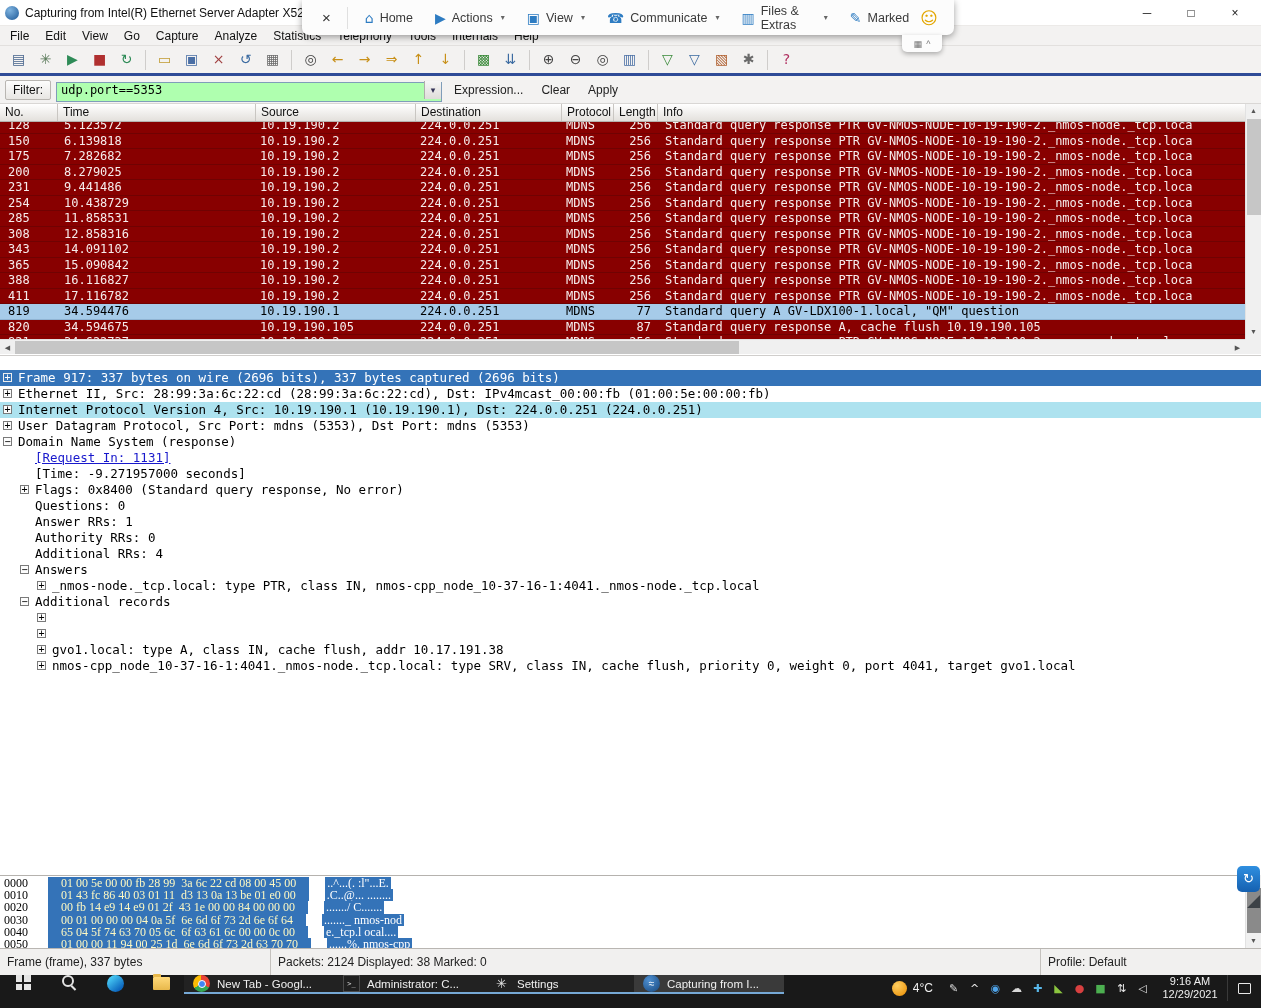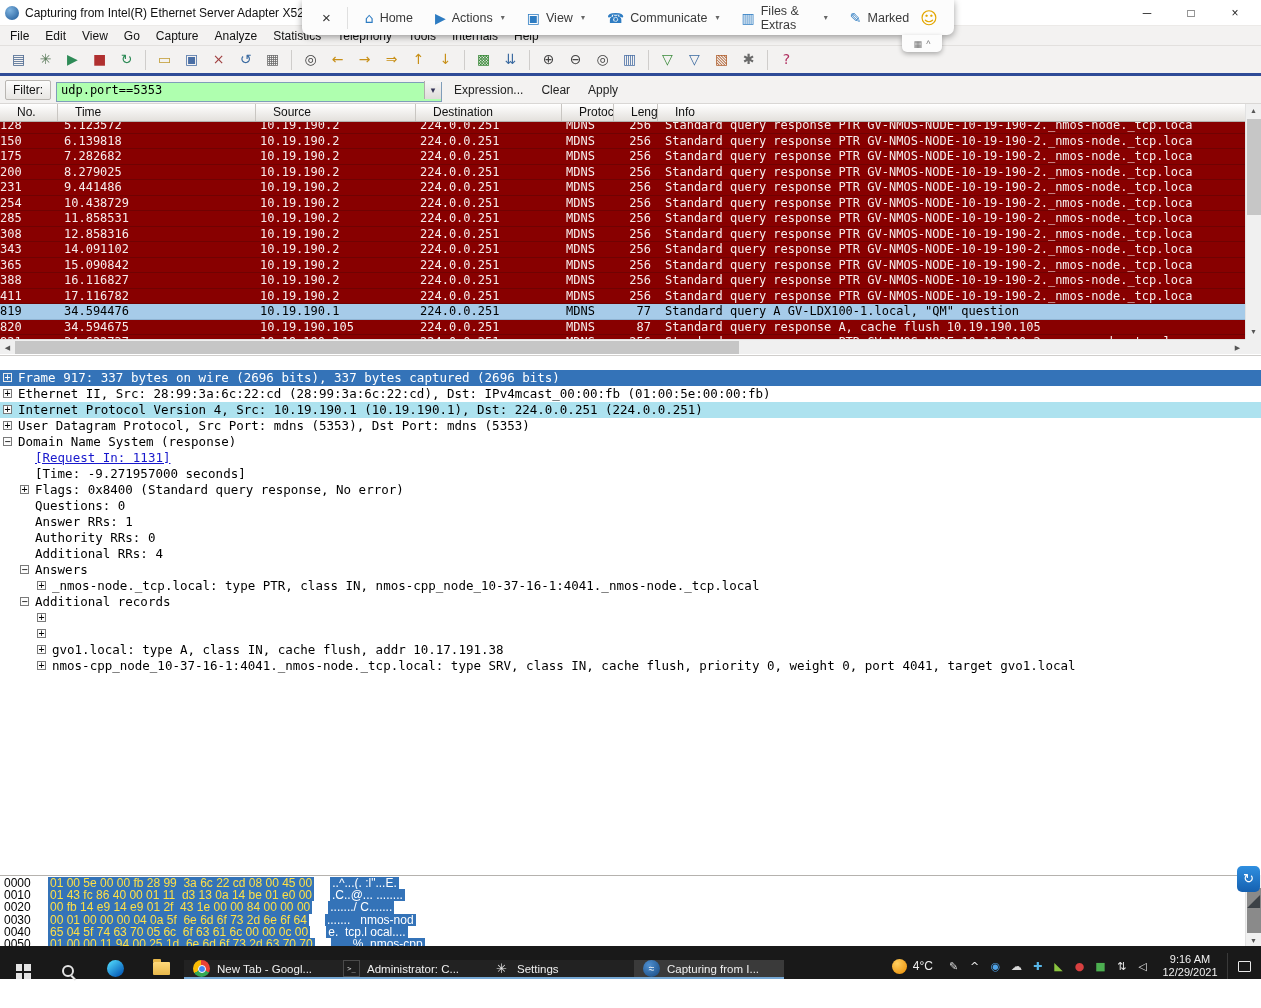--- a/index.html
+++ b/index.html
@@ -39,32 +39,32 @@
   .filter-drop{position:absolute;right:1px;top:1px;width:17px;height:18px;
     background:linear-gradient(#F6F6F6,#DFDDDA);border-left:1px solid #B0AEAA;
     text-align:center;line-height:18px;font-size:9px;color:#335}
   .filter-btn{font-size:12px;color:#222;margin-left:18px}
   .filter-btn.first{margin-left:12px}
 
   
   .colheader{position:absolute;top:104px;left:0;width:1245px;height:18px;display:flex;
     background:linear-gradient(#FFFFFF,#E3E0DC);border-bottom:1px solid #B5B2AE;z-index:1}
   .hc{height:100%;border-right:1px solid #C9C6C2;font-size:12px;color:#111;line-height:17px;
-    padding-left:17px;white-space:nowrap;overflow:hidden;flex:none}
+    padding-left:5px;white-space:nowrap;overflow:hidden;flex:none}
   .hc0{width:58px}.hc1{width:198px}.hc2{width:160px}.hc3{width:146px}
   .hc4{width:52px}.hc5{width:44px}.hc6{flex:1;border-right:none}
 
   .plist{position:absolute;top:122px;left:0;width:1245px;height:217px;overflow:hidden;
     background:#fff;font-family:"DejaVu Sans Mono",monospace;font-size:12px}
   .prow{display:flex;height:15.5px;line-height:15px;white-space:nowrap}
   .prow:first-child{margin-top:-4px}
   .prow.red{background:#880000;color:#F6ECEC;border-bottom:1px solid #700202}
   .prow.selected{background:#A6CBE9;color:#000;border-bottom:1px solid #8FB3D2}
   .pc{overflow:hidden;white-space:nowrap;flex:none}
-  .pc0{width:58px;}.pc1{width:198px;padding-left:6px}
+  .pc0{width:58px;padding-left:8px}.pc1{width:198px;padding-left:6px}
   .pc2{width:160px;padding-left:4px}.pc3{width:146px;padding-left:4px}
   .pc4{width:52px;padding-left:4px}.pc5{width:44px;text-align:right;padding-right:7px}
   .pc6{flex:1;padding-left:7px}
 
   
   .vscroll{position:absolute;width:16px;background:#F0F0F0;z-index:2;border-left:1px solid #E2E2E2}
   .vsc-list{left:1245px;top:104px;height:235px}
   .vsc-hex{left:1245px;top:875px;height:73px}
   .vs-up,.vs-down{position:absolute;left:0;width:100%;height:14px;font-size:7px;
     text-align:center;line-height:14px;color:#555}
@@ -88,36 +88,36 @@
   .dexp{flex:none;width:9px;height:9px;margin:3px 6px 0 0;border:1px solid #7A7A7A;
     background:#FCFCFC;color:#000;font-size:10px;line-height:8px;text-align:center}
   .dexp.none{visibility:hidden}
   .dline.sel{background:#3473B8;color:#fff}
   .dline.sel .dexp{background:transparent;border-color:#EDEDED;color:#fff}
   .dline.hl{background:#ADE2EF}
   .dlink{color:#1818CC;text-decoration:underline}
 
   
   .hexpane{position:absolute;top:875px;left:0;width:1245px;height:73px;background:#fff;
-    border-top:1px solid #B5B2AE;overflow:hidden;font-family:Liberation Sans, sans-serif;padding-top:1px}
+    border-top:1px solid #B5B2AE;overflow:hidden;font-family:Liberation Serif, serif;padding-top:1px}
   .hxrow{display:flex;height:12.2px;line-height:12px;font-size:12px;white-space:pre}
   .hxoff{width:36px;margin-left:4px;color:#000;flex:none}
-  .hxbytes{background:#3473B8;color:#fde047;margin-left:8px;padding:0 2px}
+  .hxbytes{background:#3473B8;color:#fef9c3;margin-left:8px;padding:0 13px}
   .hxascii{background:#3473B8;color:#fff;margin-left:16px;padding:0 2px}
 
   
   .statusbar{position:absolute;top:948px;left:0;width:100%;height:27px;background:#F1F0EF;
     border-top:1px solid #B9B6B2;display:flex;font-size:12px;color:#222}
   .sseg{height:100%;line-height:26px;padding-left:7px;border-right:1px solid #C4C1BD;
     white-space:nowrap;overflow:hidden}
   .sseg1{width:271px}.sseg2{width:770px}.sseg3{flex:1;border-right:none}
 
   
-  .taskbar{position:absolute;top:946px;left:0;width:100%;height:33px;background:#191919;
-    display:flex;align-items:flex-end;z-index:10}
+  .taskbar{position:absolute;top:975px;left:0;width:100%;height:33px;background:#191919;
+    display:flex;align-items:flex-start;z-index:10}
   .tbtn{display:flex;align-items:center;justify-content:center;width:46px;flex:none;color:#E8E8E8}
   .win-logo{width:15px;height:15px;display:grid;grid-template-columns:1fr 1fr;gap:2px}
   .win-logo div{background:#E4E4E4}
   .search-icon{width:14px;height:14px;position:relative}
   .search-icon::before{content:"";position:absolute;left:0;top:0;width:8px;height:8px;
     border:2px solid #E4E4E4;border-radius:50%}
   .search-icon::after{content:"";position:absolute;left:10px;top:10px;width:6px;height:2px;
     background:#E4E4E4;transform:rotate(45deg);transform-origin:0 0}
   .taskbtn{display:flex;align-items:center;width:150px;flex:none;padding:0 9px;gap:7px;
     color:#EFEFEF;font-size:11.5px;border-bottom:2px solid transparent}
@@ -422,21 +422,21 @@
       <div class="dline"><span class="dpad" style="width: 37px;"></span><span class="dexp">+</span><span class="dtext">_nmos-node._tcp.local: type PTR, class IN, nmos-cpp_node_10-37-16-1:4041._nmos-node._tcp.local</span></div>
       <div class="dline"><span class="dpad" style="width: 20px;"></span><span class="dexp">−</span><span class="dtext">Additional records</span></div>
       <div class="dline"><span class="dpad" style="width: 37px;"></span><span class="dexp">+</span></div>
       <div class="dline"><span class="dpad" style="width: 37px;"></span><span class="dexp">+</span></div>
       <div class="dline"><span class="dpad" style="width: 37px;"></span><span class="dexp">+</span><span class="dtext">gvo1.local: type A, class IN, cache flush, addr 10.17.191.38</span></div>
       <div class="dline"><span class="dpad" style="width: 37px;"></span><span class="dexp">+</span><span class="dtext">nmos-cpp_node_10-37-16-1:4041._nmos-node._tcp.local: type SRV, class IN, cache flush, priority 0, weight 0, port 4041, target gvo1.local</span></div>
     </div>
 
   <div class="hexpane">
       <div class="hxrow"><span class="hxoff">0000</span><span class="hxbytes">01 00 5e 00 00 fb 28 99  3a 6c 22 cd 08 00 45 00</span><span class="hxascii">..^...(. :l"...E.</span></div>
-      <div class="hxrow"><span class="hxoff">0010</span><span class="hxbytes">01 43 fc 86 40 00 01 11  d3 13 0a 14 be 01 e0 00</span><span class="hxascii">.C..@... ........</span></div>
+      <div class="hxrow"><span class="hxoff">0010</span><span class="hxbytes">01 43 fc 86 40 03 01 11  d3 13 0a 13 be 01 e0 00</span><span class="hxascii">.C..@... ........</span></div>
       <div class="hxrow"><span class="hxoff">0020</span><span class="hxbytes">00 fb 14 e9 14 e9 01 2f  43 1e 00 00 84 00 00 00</span><span class="hxascii">......./ C.......</span></div>
       <div class="hxrow"><span class="hxoff">0030</span><span class="hxbytes">00 01 00 00 00 04 0a 5f  6e 6d 6f 73 2d 6e 6f 64</span><span class="hxascii">......._ nmos-nod</span></div>
       <div class="hxrow"><span class="hxoff">0040</span><span class="hxbytes">65 04 5f 74 63 70 05 6c  6f 63 61 6c 00 00 0c 00</span><span class="hxascii">e._tcp.l ocal....</span></div>
       <div class="hxrow"><span class="hxoff">0050</span><span class="hxbytes">01 00 00 11 94 00 25 1d  6e 6d 6f 73 2d 63 70 70</span><span class="hxascii">......%. nmos-cpp</span></div>
     </div>
   <div class="vscroll vsc-hex">
     <div class="vs-up">▲</div>
     <div class="vs-thumb"></div>
     <div class="vs-down">▼</div>
   </div>

